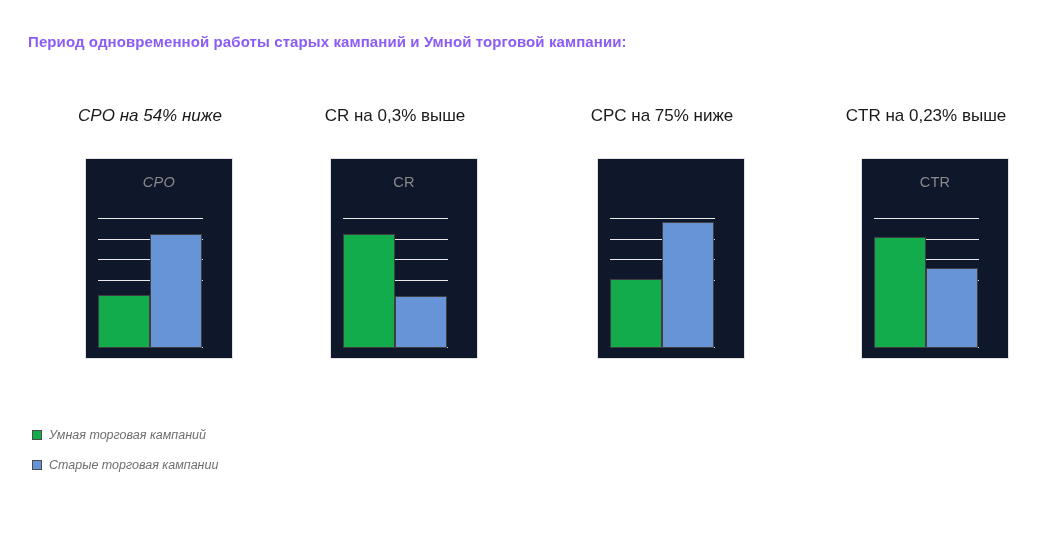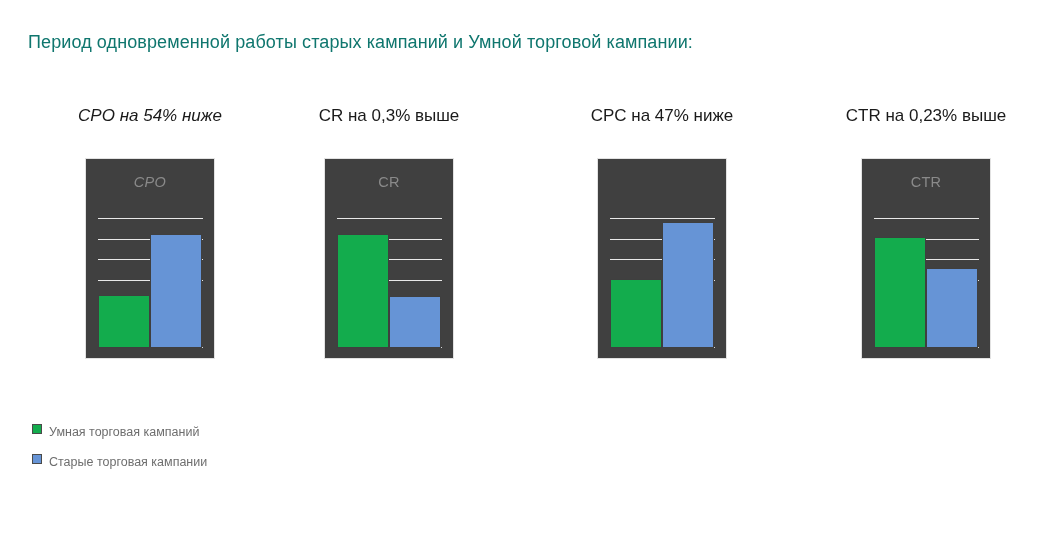--- a/index.html
+++ b/index.html
@@ -15,26 +15,27 @@
     width: 1060px;
     height: 553px;
     background: #ffffff;
   }
 
   
   .page-title {
     position: absolute;
     left: 28px;
     top: 28px;
-    font-size: 18px;
+    font-size: 15px;
     line-height: 28px;
-    color: #0f766e;
+    color: #8b5cf6;
     font-family: "Liberation Sans", sans-serif;
     white-space: nowrap;
     letter-spacing: 0.1px;
+    font-weight: bold;
   }
 
   
   .panels {
     position: absolute;
     left: 0;
     top: 104px;
     width: 1060px;
     height: 260px;
   }
@@ -54,24 +55,24 @@
     line-height: 24px;
     color: #1a1a1a;
     white-space: nowrap;
   }
 
   
   .card {
     position: absolute;
     top: 54px;
     left: 55px;
-    width: 130px;
+    width: 148px;
     height: 201px;
     border: 1px solid #e2e2e2;
-    background: #404040;
+    background: #0f172a;
   }
   .card-title {
     position: absolute;
     top: 13px;
     left: 0;
     width: 100%;
     text-align: center;
     font-size: 14.5px;
     line-height: 20px;
     color: #8a8a8a;
@@ -122,23 +123,24 @@
   .bar.blue  { left: 52px; background: #6694d6; }
 
   
   .legend {
     position: absolute;
     left: 32px;
     top: 424px;
   }
   .legend-row {
     display: flex;
-    align-items: flex-start;
+    align-items: center;
     height: 22px;
     margin-bottom: 8px;
+    font-style: italic;
   }
   .legend-swatch {
     width: 10px;
     height: 10px;
     border: 1px solid #4a4a4a;
     margin-right: 7px;
     flex: 0 0 auto;
   }
   .legend-label {
     font-size: 12.5px;
@@ -169,42 +171,42 @@
             <div class="baseline"></div>
           </div>
           <div class="bars">
             <div class="bar green" style="height:53px;"></div>
             <div class="bar blue" style="height:114px;"></div>
           </div>
         </div>
       </div>
     </div>
 
-    <div class="panel" style="left:269px;">
+    <div class="panel" style="left:275px;">
       <div class="panel-caption">CR на 0,3% выше</div>
       <div class="card">
         <div class="card-title">CR</div>
         <div class="plot">
           <div class="gridlines">
             <div class="gridline" style="top:11px;"></div>
             <div class="gridline" style="top:32px;"></div>
             <div class="gridline" style="top:52px;"></div>
             <div class="gridline" style="top:73px;"></div>
             <div class="baseline"></div>
           </div>
           <div class="bars">
             <div class="bar green" style="height:114px;"></div>
             <div class="bar blue" style="height:52px;"></div>
           </div>
         </div>
       </div>
     </div>
 
     <div class="panel" style="left:542px;">
-      <div class="panel-caption">CPC на 47% ниже</div>
+      <div class="panel-caption">CPC на 75% ниже</div>
       <div class="card">
         <div class="plot">
           <div class="gridlines">
             <div class="gridline" style="top:11px;"></div>
             <div class="gridline" style="top:32px;"></div>
             <div class="gridline" style="top:52px;"></div>
             <div class="gridline" style="top:73px;"></div>
             <div class="baseline"></div>
           </div>
           <div class="bars">

